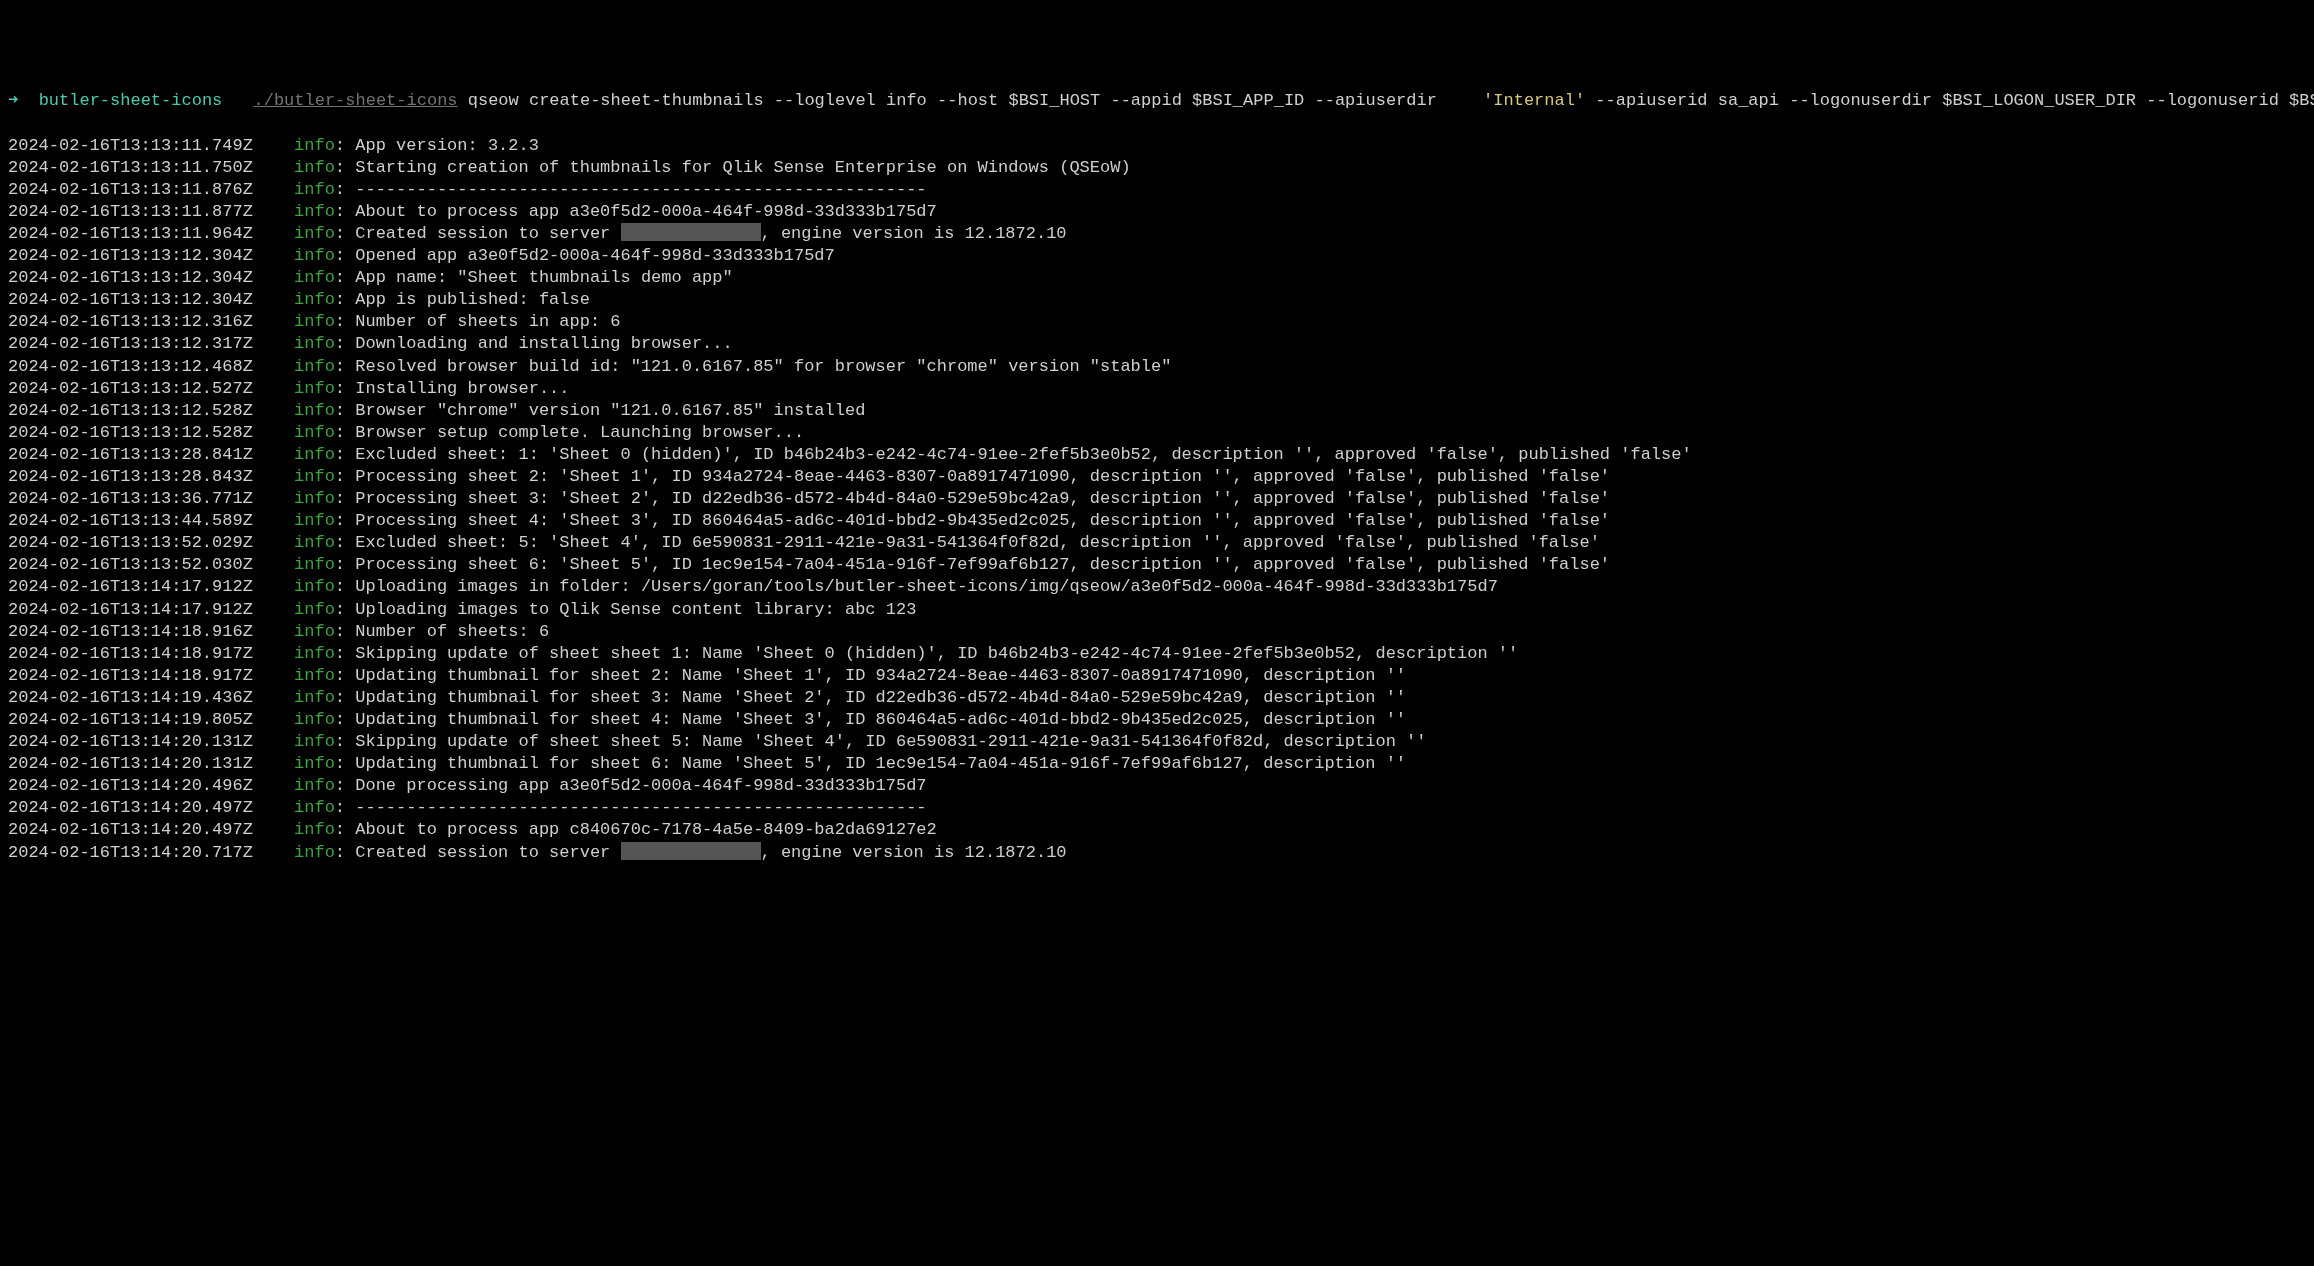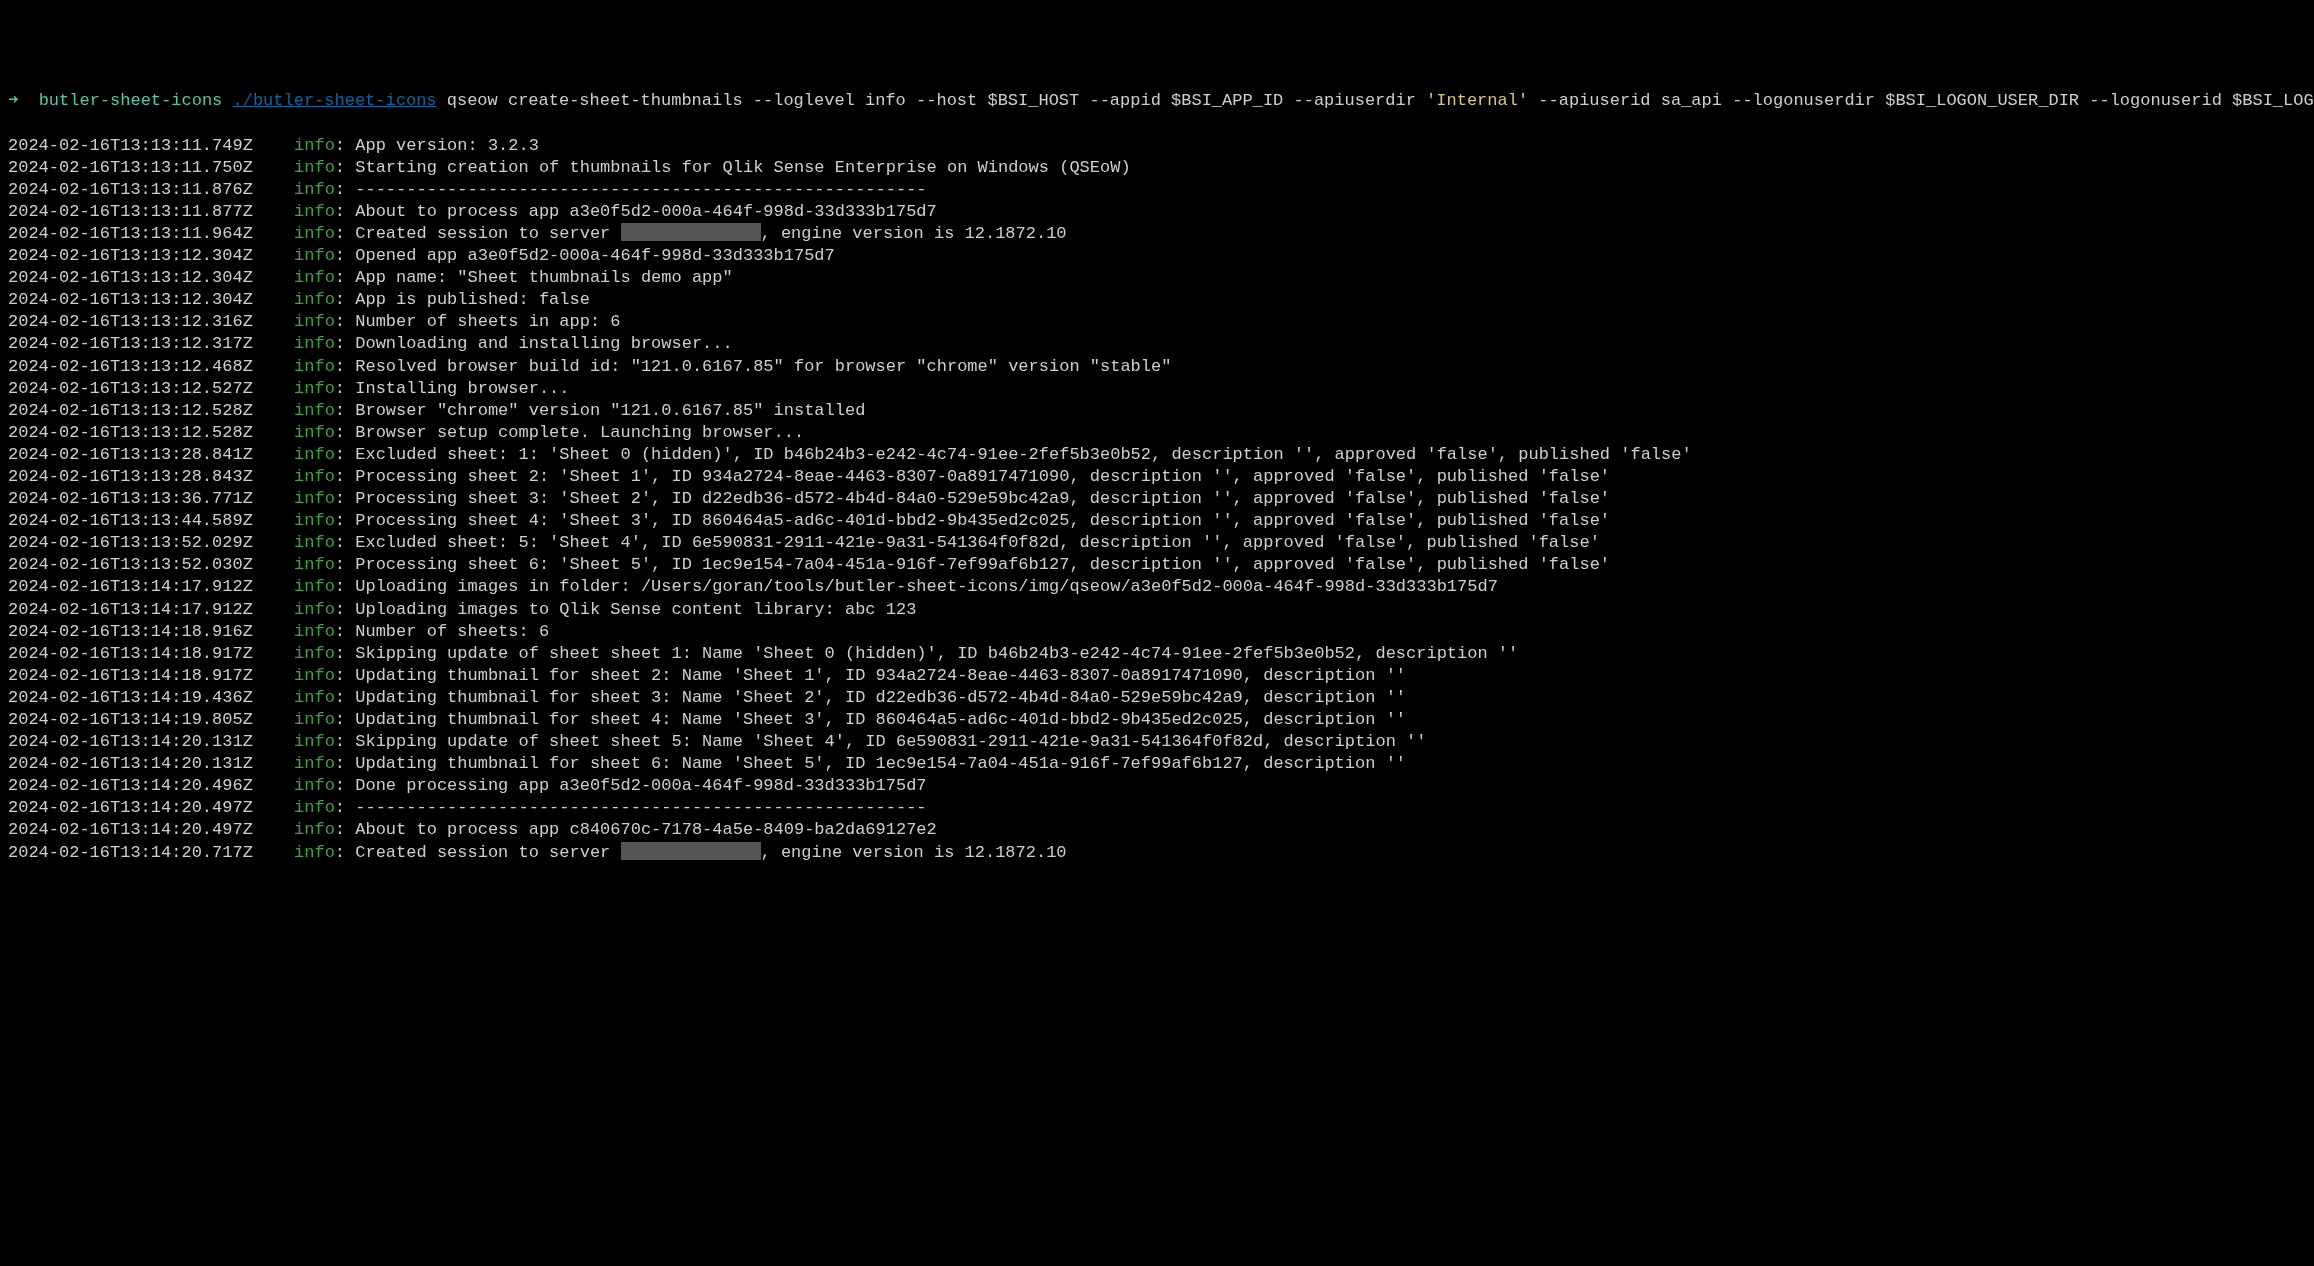--- a/index.html
+++ b/index.html
@@ -7,23 +7,23 @@
       background:#000;
       font-family: Menlo, Monaco, Consolas, "Courier New", monospace;
       font-size:17px;
       color:#cfcfcf;
       line-height:1.3;
       white-space:pre;
       padding:2px 8px 8px 8px;
       overflow-x:auto;
     }
     .pr { color:#4EC9B0; } 
-    .path { color:#0369a1; }
+    .path { color:#737373;margin-left:21px; }
     .ud { text-decoration:underline; }
-    .yl { color:#d6c97a; }
+    .yl { color:#d6c97a;margin-left:36px; }
     .gr { color:#3fa33f;margin-left:31px; }
     .redacted {
       display:inline-block;
       width:140px; height:18px;
       background:#555;
       vertical-align:-3px;
     }
     .line { display:block; }
   </style>
 </head>

